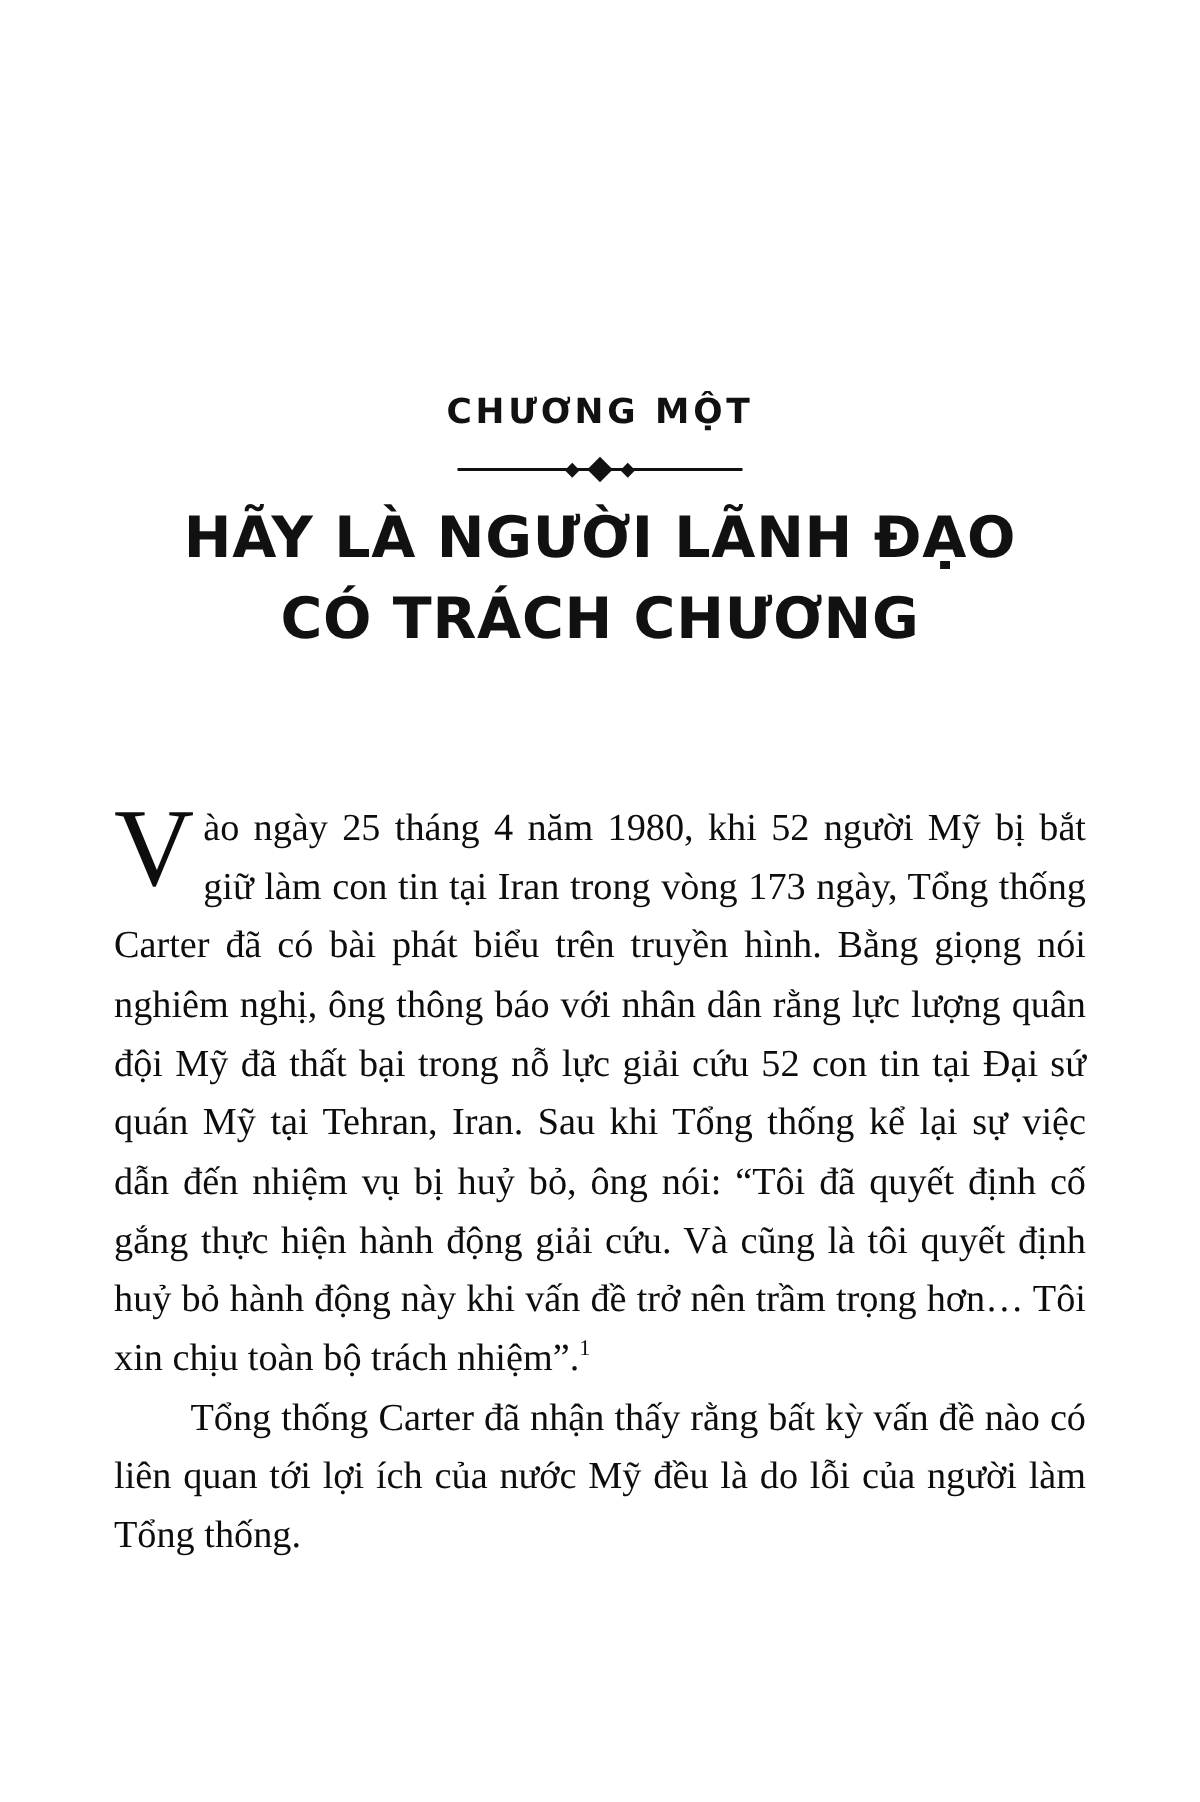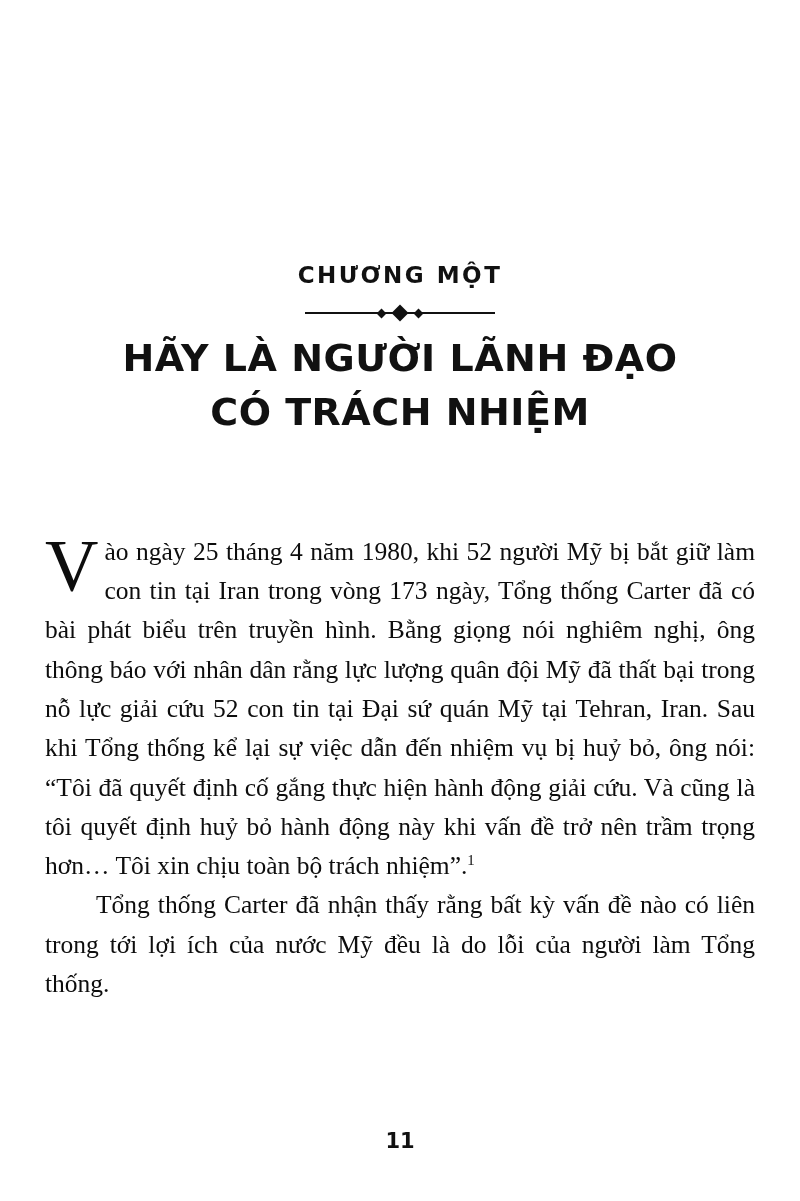--- a/index.html
+++ b/index.html
@@ -12,21 +12,21 @@
     height: 1201px;
     font-family: "Liberation Serif", serif;
     color: #0d0d0d;
     position: relative;
     overflow: hidden;
   }
   .page {
     width: 800px;
     height: 1201px;
     box-sizing: border-box;
-    padding: 0 45px;
+    padding: 0 76px;
     position: relative;
   }
   .chapter-header {
     text-align: center;
     padding-top: 262px;
   }
   .chapter-eyebrow {
     font-family: "DejaVu Sans", sans-serif;
     font-weight: 700;
     font-size: 23px;
@@ -135,25 +135,24 @@
 
     <div class="ornament">
       <div class="bar"></div>
       <div class="diamond small-left"></div>
       <div class="diamond"></div>
       <div class="diamond small-right"></div>
     </div>
 
     <h1 class="chapter-title">
       <span>HÃY LÀ NGƯỜI LÃNH ĐẠO</span>
-      <span class="line2">CÓ TRÁCH NHIỆM</span>
+      <span class="line2">CÓ TRÁCH CHƯƠNG</span>
     </h1>
   </div>
 
   <div class="body-copy">
     <p class="para dropcap-para">
       <span class="dropcap">V</span><span>ào ngày 25 tháng 4 năm 1980, khi 52 người Mỹ bị bắt giữ làm con tin tại Iran trong vòng 173 ngày, Tổng thống Carter đã có bài phát biểu trên truyền hình. Bằng giọng nói nghiêm nghị, ông thông báo với nhân dân rằng lực lượng quân đội Mỹ đã thất bại trong nỗ lực giải cứu 52 con tin tại Đại sứ quán Mỹ tại Tehran, Iran. Sau khi Tổng thống kể lại sự việc dẫn đến nhiệm vụ bị huỷ bỏ, ông nói: “Tôi đã quyết định cố gắng thực hiện hành động giải cứu. Và cũng là tôi quyết định huỷ bỏ hành động này khi vấn đề trở nên trầm trọng hơn… Tôi xin chịu toàn bộ trách nhiệm”.</span><sup class="footnote-ref">1</sup>
     </p>
-    <p class="para">Tổng thống Carter đã nhận thấy rằng bất kỳ vấn đề nào có liên trong tới lợi ích của nước Mỹ đều là do lỗi của người làm Tổng thống.</p>
+    <p class="para">Tổng thống Carter đã nhận thấy rằng bất kỳ vấn đề nào có liên quan tới lợi ích của nước Mỹ đều là do lỗi của người làm Tổng thống.</p>
   </div>
 
-  <div class="folio">11</div>
 </div>
 
 </body></html>

